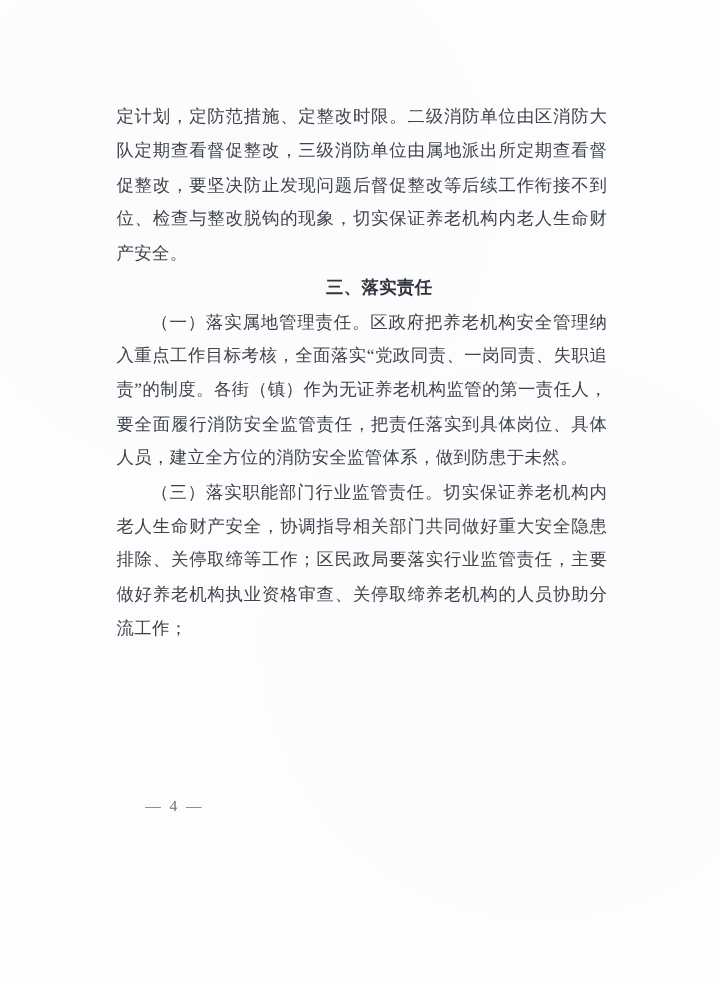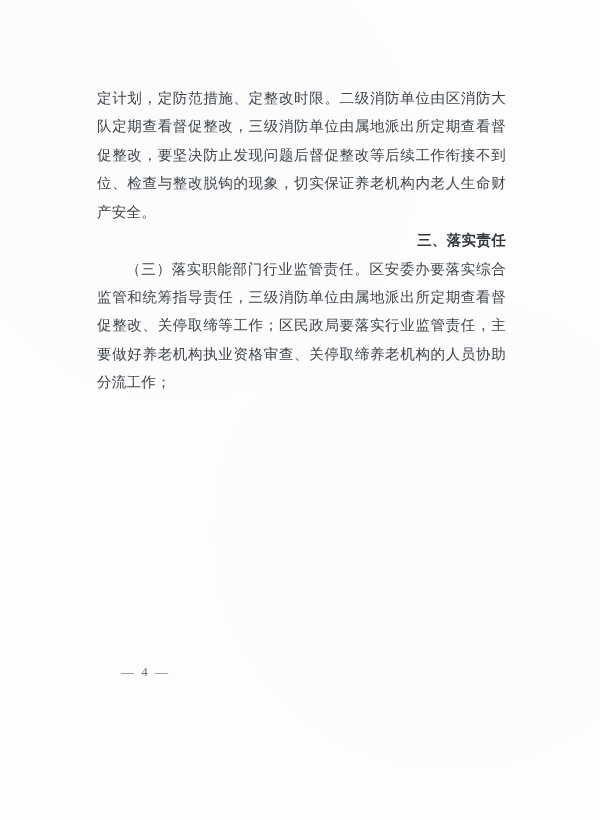--- a/index.html
+++ b/index.html
@@ -39,36 +39,37 @@
     padding: 0;
     text-indent: 2em;
   }
   .para.no-indent {
     text-indent: 0;
   }
   .para.heading {
     font-family: "Liberation Sans", "DejaVu Sans", sans-serif;
     font-weight: 700;
     color: #31353d;
-    text-align: right;
+    text-align: center;
   }
   .page-number {
     position: absolute;
     left: 121px;
     top: 662px;
     font-size: 13px;
     line-height: 20px;
     color: #6a6f77;
     letter-spacing: 2px;
     font-family: "Liberation Serif", "DejaVu Serif", serif;
   }
 </style>
 </head>
 <body>
 
 <div class="paper">
   <div class="text-block">
     <p class="para no-indent">定计划，定防范措施、定整改时限。二级消防单位由区消防大队定期查看督促整改，三级消防单位由属地派出所定期查看督促整改，要坚决防止发现问题后督促整改等后续工作衔接不到位、检查与整改脱钩的现象，切实保证养老机构内老人生命财产安全。</p>
     <p class="para heading">三、落实责任</p>
-    <p class="para">（三）落实职能部门行业监管责任。区安委办要落实综合监管和统筹指导责任，三级消防单位由属地派出所定期查看督促整改、关停取缔等工作；区民政局要落实行业监管责任，主要做好养老机构执业资格审查、关停取缔养老机构的人员协助分流工作；</p>
+    <p class="para">（一）落实属地管理责任。区政府把养老机构安全管理纳入重点工作目标考核，全面落实“党政同责、一岗同责、失职追责”的制度。各街（镇）作为无证养老机构监管的第一责任人，要全面履行消防安全监管责任，把责任落实到具体岗位、具体人员，建立全方位的消防安全监管体系，做到防患于未然。</p>
+    <p class="para">（三）落实职能部门行业监管责任。切实保证养老机构内老人生命财产安全，协调指导相关部门共同做好重大安全隐患排除、关停取缔等工作；区民政局要落实行业监管责任，主要做好养老机构执业资格审查、关停取缔养老机构的人员协助分流工作；</p>
   </div>
   <div class="page-number">— 4 —</div>
 </div>
 
 </body></html>

